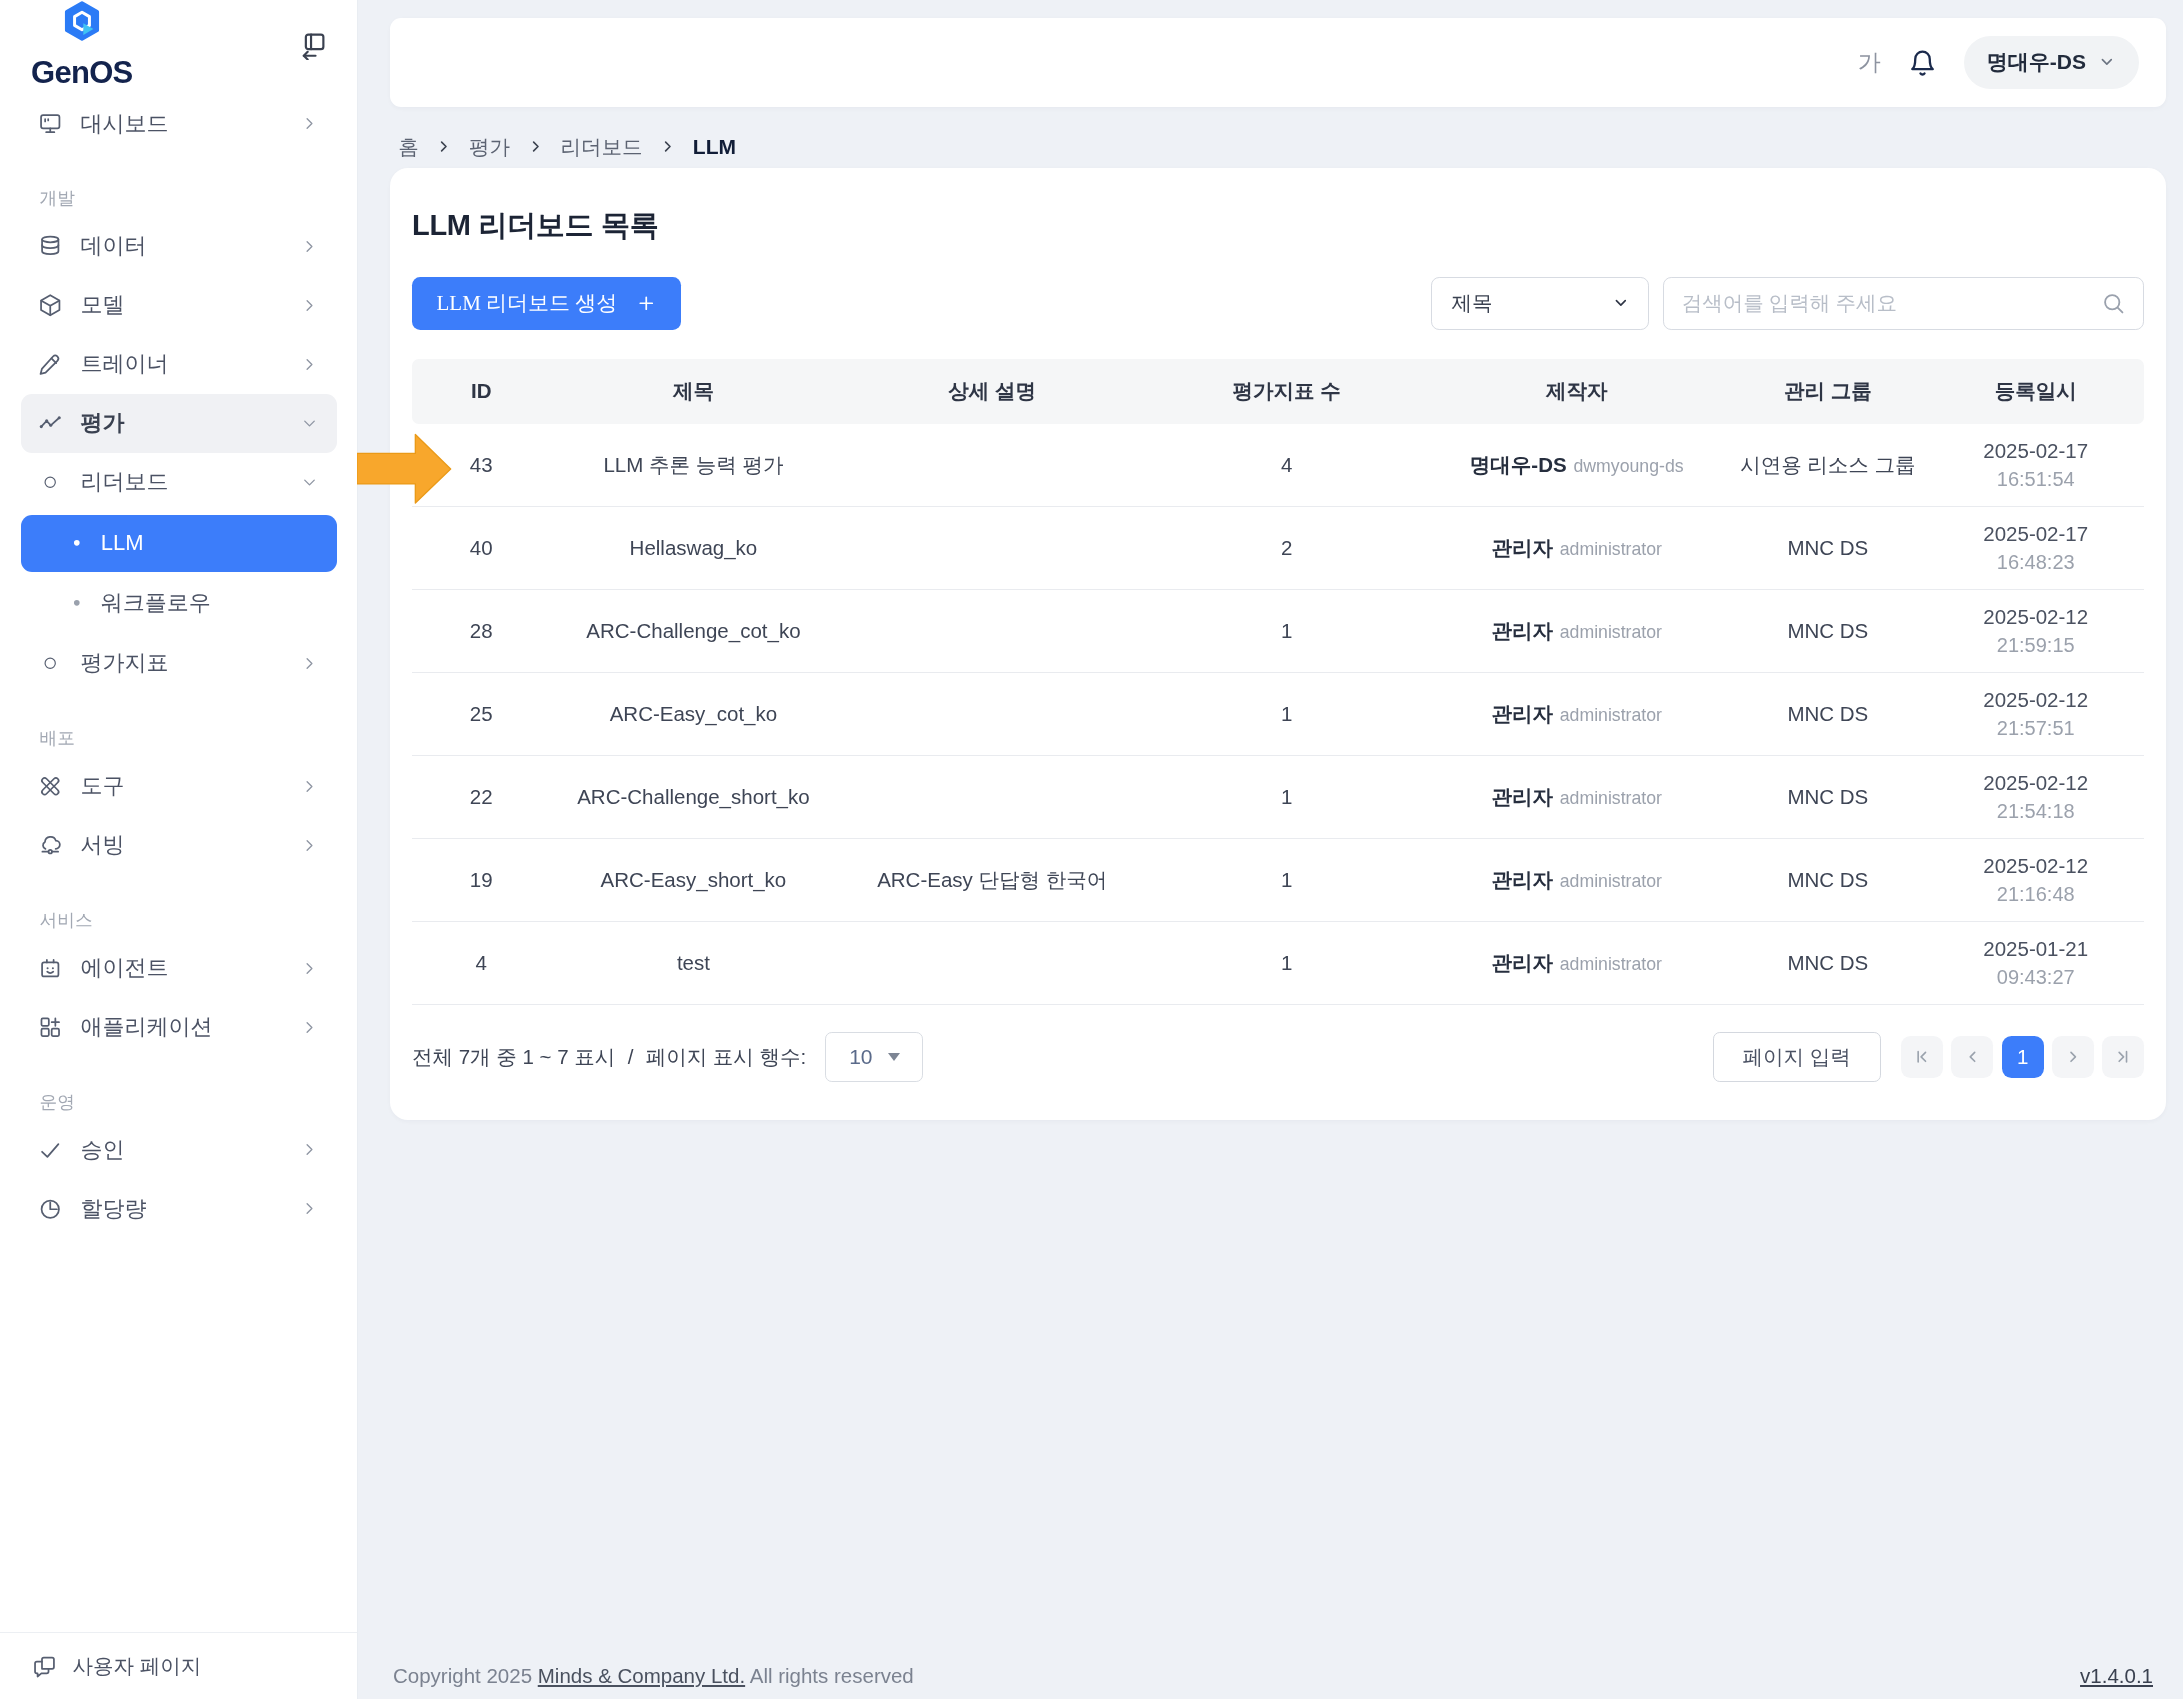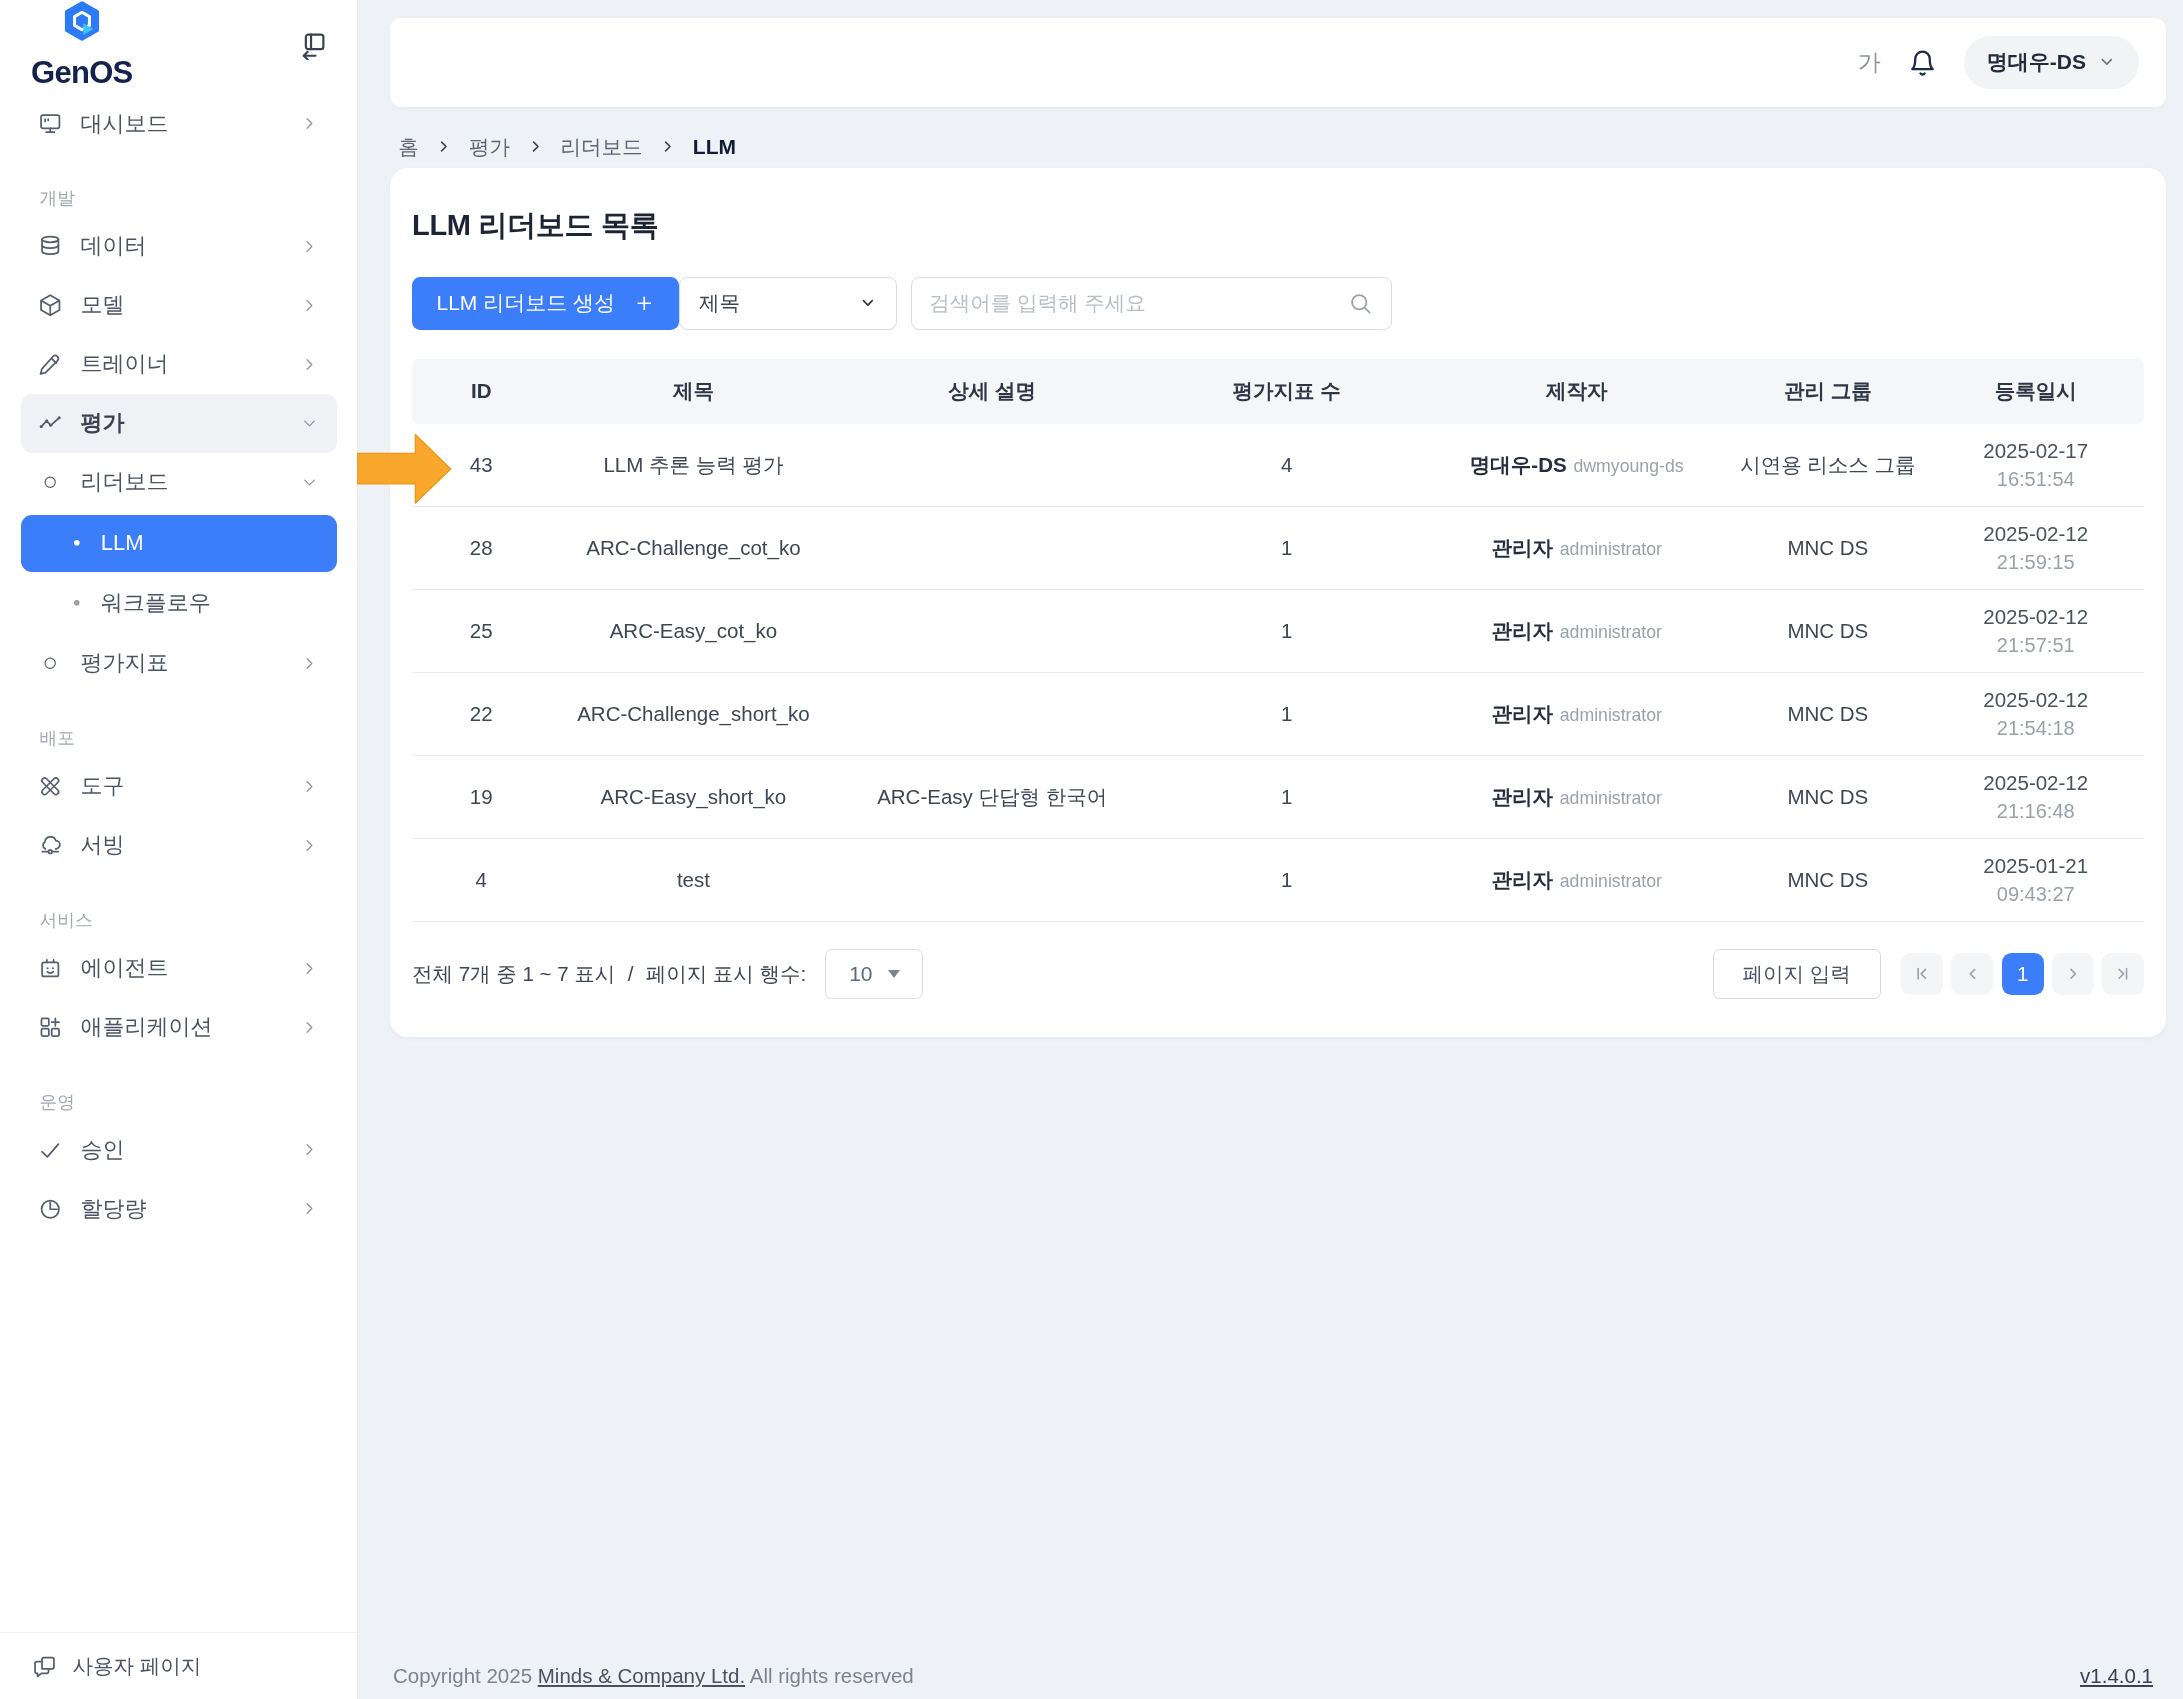--- a/index.html
+++ b/index.html
@@ -47,21 +47,21 @@
 
   .breadcrumb { margin:26px 0 0 8.2px; display:flex; align-items:center; gap:17.7px; font-size:20.5px; color:#5c6372; }
   .breadcrumb .sep { width:15px; height:15px; color:#3c4350; display:flex; }
   .breadcrumb .crumb { cursor:pointer; }
   .breadcrumb .crumb.last { font-weight:700; color:#111d37; font-size:21px; cursor:default; }
 
   .card { margin-top:7px; background:#fff; border-radius:18px; padding:38px 22px 38px;
           box-shadow:0 1.4px 4.1px rgba(20,30,60,.03); }
   .page-title { font-size:29px; font-weight:800; color:#1c2435; letter-spacing:-0.3px; }
 
-  .toolbar { margin-top:31px; display:flex; align-items:center; }
+  .toolbar { margin-top:31px; display:flex; justify-content:space-between; align-items:center;font-family:Liberation Serif, serif; }
   .create-btn { background:#3c7dfa; border:none; color:#fff; font-size:21px; height:53px; padding:0 24.5px;
                 border-radius:8.2px; display:flex; gap:19px; align-items:center; cursor:pointer;
                 font-family:inherit; }
   .create-btn .plus { width:20.5px; height:20.5px; display:flex; }
   .toolbar-right { display:flex; gap:13.6px; }
   .filter-select { width:218px; height:53px; border:0.7px solid #d7dbe2; border-radius:8.2px; background:#fff;
                    display:flex; justify-content:space-between; align-items:center; padding:0 19px;
                    font-size:20.5px; color:#3a4150; cursor:pointer; }
   .filter-select .chev { width:17.7px; height:17.7px; color:#2e3545; display:flex; }
   .search-box { width:481px; height:53px; border:0.7px solid #d7dbe2; border-radius:8.2px; background:#fff;
@@ -452,20 +452,32 @@
             <tr>
               <td>43</td>
               <td>LLM 추론 능력 평가</td>
               <td></td>
               <td>4</td>
               <td><span class="creator-name">명대우-DS</span><span class="creator-id">dwmyoung-ds</span></td>
               <td>시연용 리소스 그룹</td>
               <td>
                 <div class="date-line">2025-02-17</div>
                 <div class="time-line">16:51:54</div>
+              </td>
+            </tr>
+            <tr>
+              <td>40</td>
+              <td>Hellaswag_ko</td>
+              <td></td>
+              <td>2</td>
+              <td><span class="creator-name">관리자</span><span class="creator-id">administrator</span></td>
+              <td>MNC DS</td>
+              <td>
+                <div class="date-line">2025-02-17</div>
+                <div class="time-line">16:48:23</div>
               </td>
             </tr>
             <tr>
               <td>28</td>
               <td>ARC-Challenge_cot_ko</td>
               <td></td>
               <td>1</td>
               <td><span class="creator-name">관리자</span><span class="creator-id">administrator</span></td>
               <td>MNC DS</td>
               <td>

